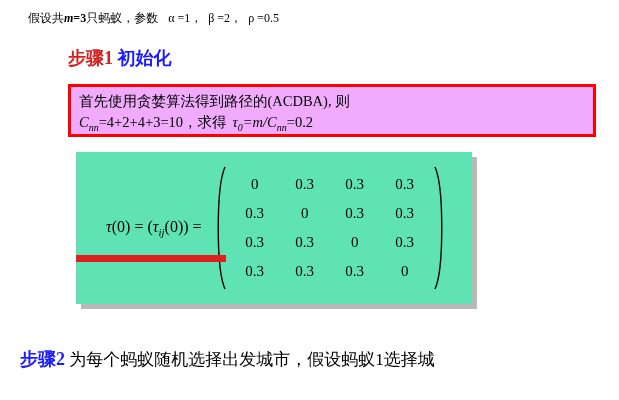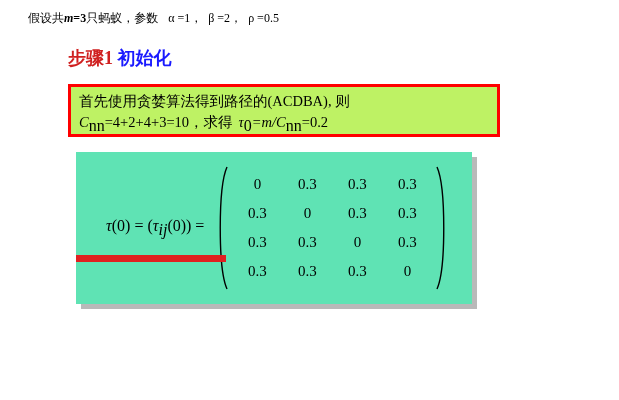--- a/index.html
+++ b/index.html
@@ -80,39 +80,40 @@
     color: #1a1aff;
     font-weight: bold;
     font-size: 18px;
   }
 
   
   .note-box {
     position: absolute;
     left: 68px;
     top: 84px;
-    width: 432px;
+    width: 528px;
     height: 53px;
     border: 3px solid #ff0000;
-    background: #bef264;
+    background: #f0abfc;
     box-sizing: border-box;
   }
   .note-line {
     position: absolute;
     left: 8px;
     font-size: 14.5px;
     color: #000000;
     white-space: nowrap;
   }
   .note-line1 { top: 5px; }
   .note-line2 { top: 26px; }
   .mi { font-style: italic; }
   .sub {
-    font-size: 16px;
+    font-size: 10px;
     vertical-align: sub;
+    font-style: italic;
   }
 
   
   .matrix-shadow {
     position: absolute;
     left: 81px;
     top: 157px;
     width: 396px;
     height: 152px;
     background: #b9b9b9;
@@ -136,21 +137,21 @@
     align-items: center;
   }
   .tau-label {
     margin-left: 30px;
     font-size: 16px;
     white-space: nowrap;
     font-family: "Liberation Serif", serif;
   }
   .tau-label .it { font-style: italic; }
   .tau-label .sb {
-    font-size: 16px;
+    font-size: 11px;
     vertical-align: sub;
     font-style: italic;
   }
   .paren {
     position: relative;
     margin-left: 10px;
     display: flex;
     align-items: center;
   }
   .paren-svg { display: block; }
@@ -232,15 +233,18 @@
         <svg class="paren-svg" width="16" height="126" viewBox="0 0 16 126">
           <path d="M3 2 C12 22, 12 104, 3 124" stroke="#000" stroke-width="1.4" fill="none"></path>
         </svg>
       </div>
     </div>
   </div>
 
   <div class="red-bar"></div>
 
   <div class="step2-wrap">
+    <div class="step2-line">
+      <span class="step2-label">步骤2</span><span> 为每个蚂蚁随机选择出发城市，假设蚂蚁1选择城</span>
+    </div>
   </div>
 
 </div>
 
 </body></html>

